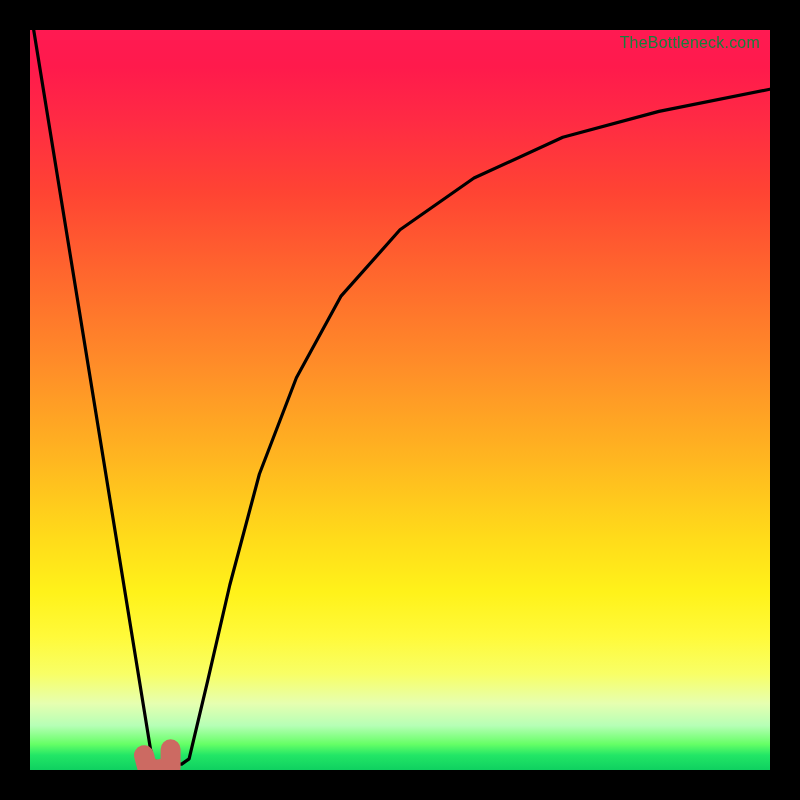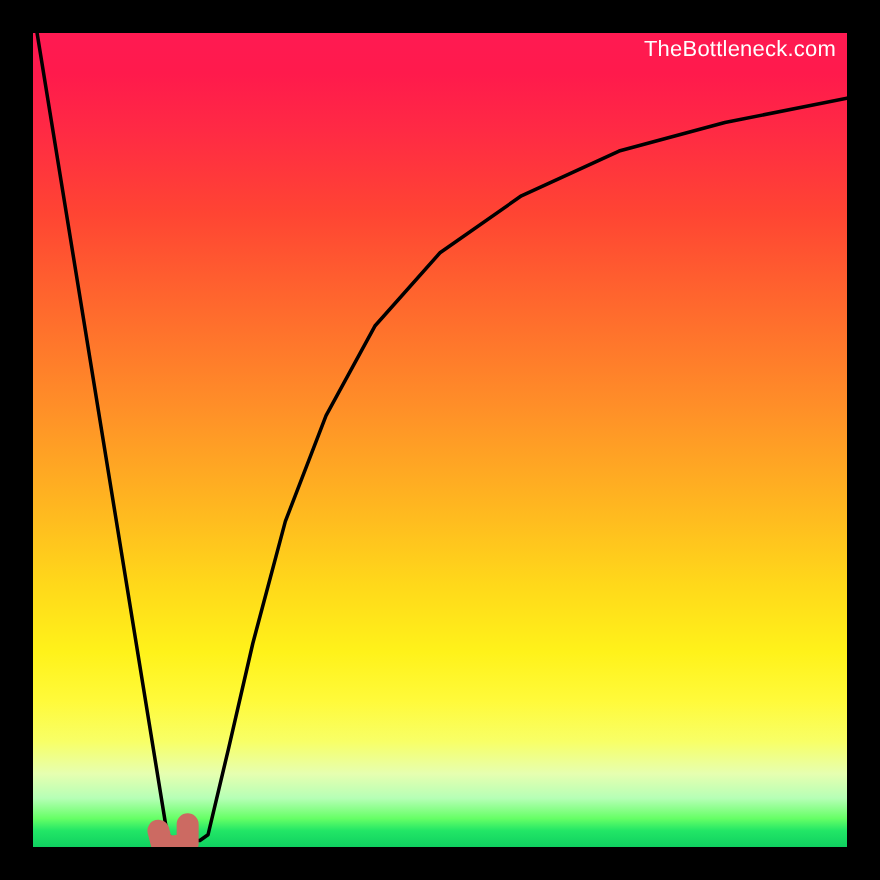--- a/index.html
+++ b/index.html
@@ -4,21 +4,21 @@
 <style>
   html,body{margin:0;padding:0;width:800px;height:800px;background:#000;overflow:hidden;font-family:Arial,Helvetica,sans-serif}
   .frame{position:absolute;left:0;top:0;width:800px;height:800px;background:#000}
   .plot{position:absolute;left:30px;top:30px;width:740px;height:740px;overflow:hidden}
   .gradient{position:absolute;left:0;top:0;width:100%;height:100%;
     background:linear-gradient(to bottom,
       #ff1a52 0%, #ff1a4c 5%, #ff2a44 12%, #ff4433 22%,
       #ff6a2d 34%, #ff8f28 46%, #ffb620 58%, #ffd91a 68%,
       #fff21a 76%, #fffa3a 82%, #f8ff66 87%, #e6ffb0 91%,
       #b6ffb6 94%, #66ff66 96.5%, #22e666 98%, #0fd060 100%)}
-  .watermark{position:absolute;top:4px;right:10px;color:#ffffff;font-size:20px;font-weight:500;letter-spacing:.2px;user-select:none}
+  .watermark{position:absolute;top:4px;right:10px;color:#15803d;font-size:16px;font-weight:500;letter-spacing:.2px;user-select:none}
   svg.curves{position:absolute;left:0;top:0;width:100%;height:100%}
   svg.marker{position:absolute;left:0;top:0;width:100%;height:100%;pointer-events:none}
   .marker-path{fill:none;stroke:#cc6a62;stroke-width:20;stroke-linecap:round;stroke-linejoin:round}
 </style>
 </head>
 <body>
 
 <div class="frame">
   <div class="plot">
     <div class="gradient"></div>

